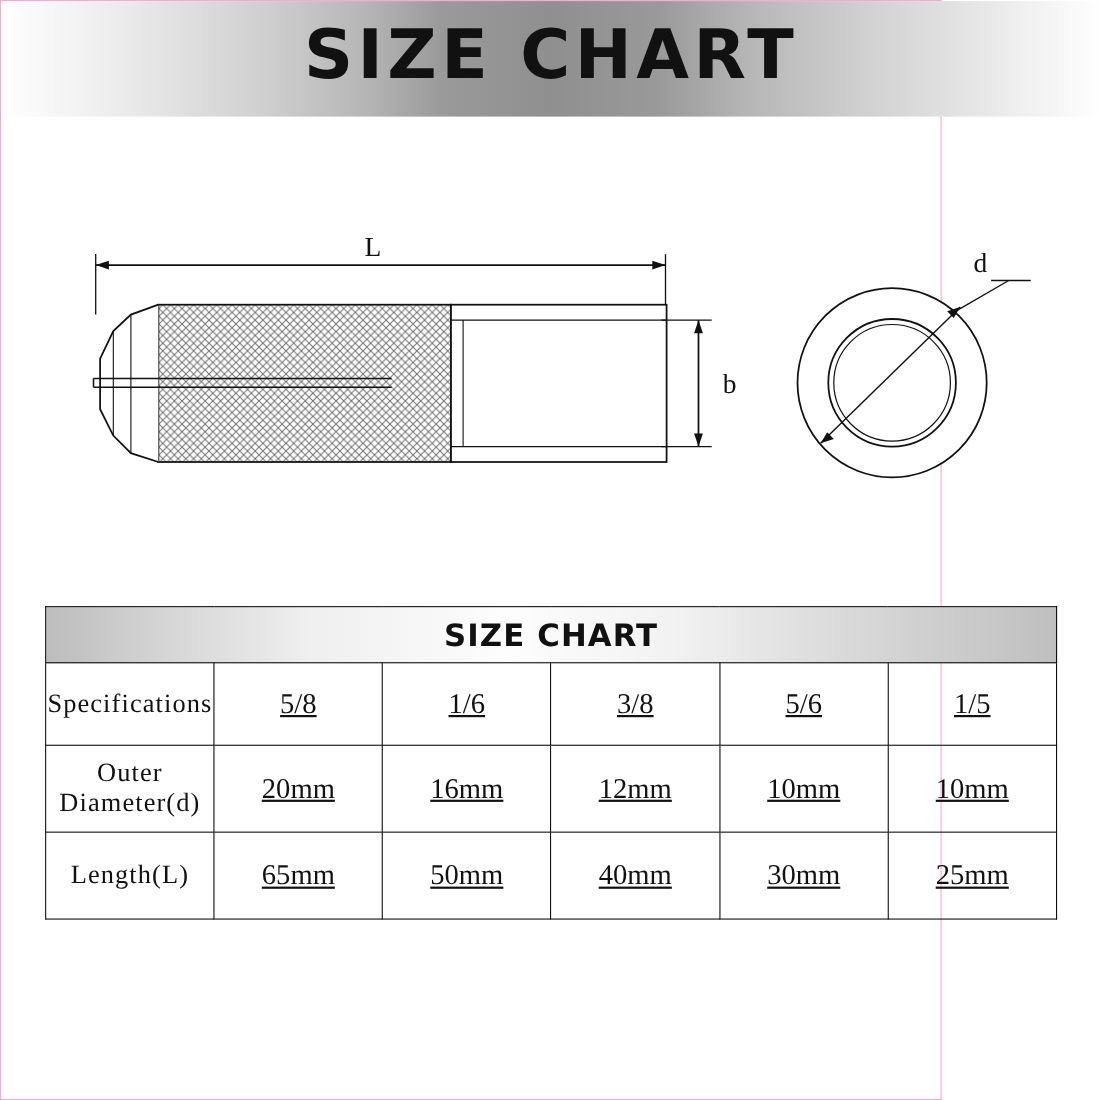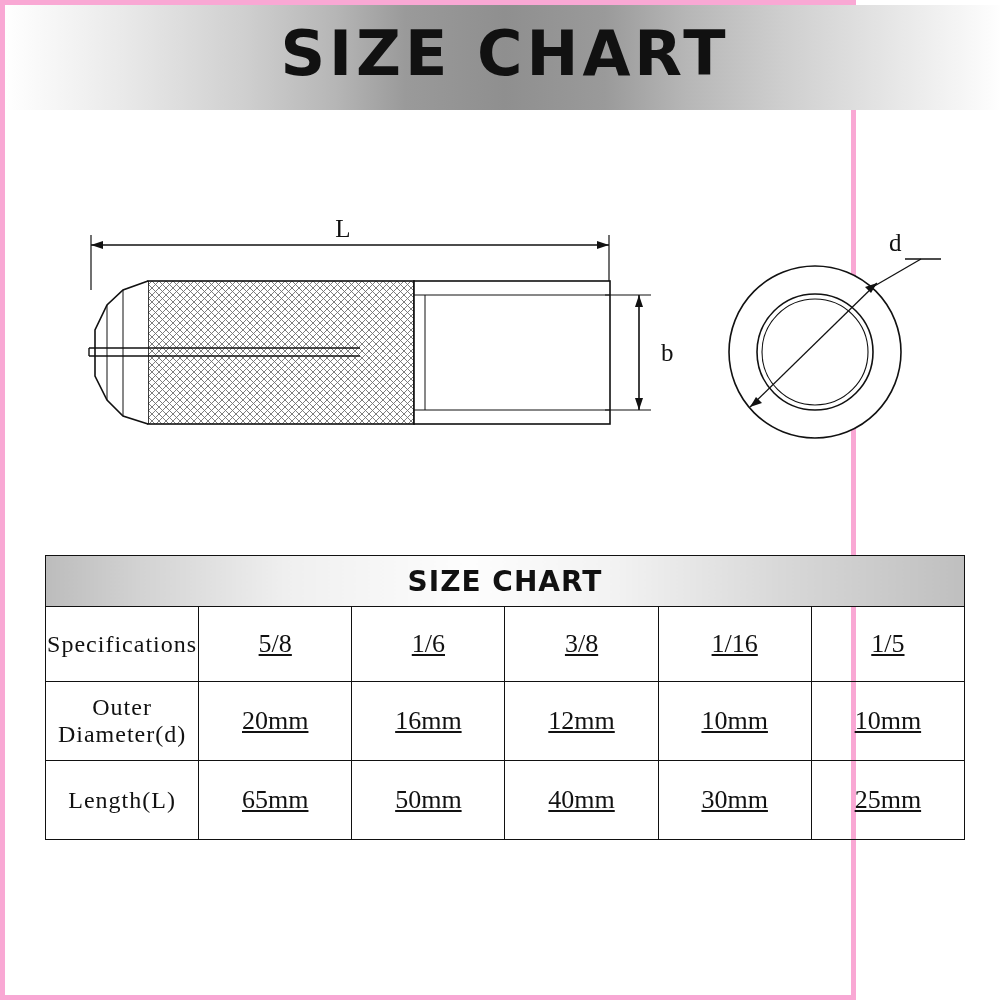--- a/index.html
+++ b/index.html
@@ -12,21 +12,21 @@
     background: #ffffff;
     font-family: "Liberation Serif", serif;
     overflow: hidden;
     position: relative;
   }
   .page {
     position: relative;
     width: 856px;
     height: 1000px;
     box-sizing: border-box;
-    border: 5px solid #f9a8d4;
+    border: 1px solid #f9a8d4;
   }
 
   
   .header-band {
     position: absolute;
     left: 0; top: 0;
     width: 1000px;
     height: 105px;
     background: linear-gradient(to right,
         #ffffff 0%, #e9e9e9 12%, #cfcfcf 24%, #b6b6b6 33%,
@@ -172,21 +172,21 @@
     <table class="size-table">
       <tbody>
         <tr>
           <td class="table-title" colspan="6">SIZE CHART</td>
         </tr>
         <tr class="first-row">
           <td class="row-label">Specifications</td>
           <td class="cell">5/8</td>
           <td class="cell">1/6</td>
           <td class="cell">3/8</td>
-          <td class="cell">1/16</td>
+          <td class="cell">5/6</td>
           <td class="cell">1/5</td>
         </tr>
         <tr>
           <td class="row-label">Outer Diameter(d)</td>
           <td class="cell">20mm</td>
           <td class="cell">16mm</td>
           <td class="cell">12mm</td>
           <td class="cell">10mm</td>
           <td class="cell">10mm</td>
         </tr>

